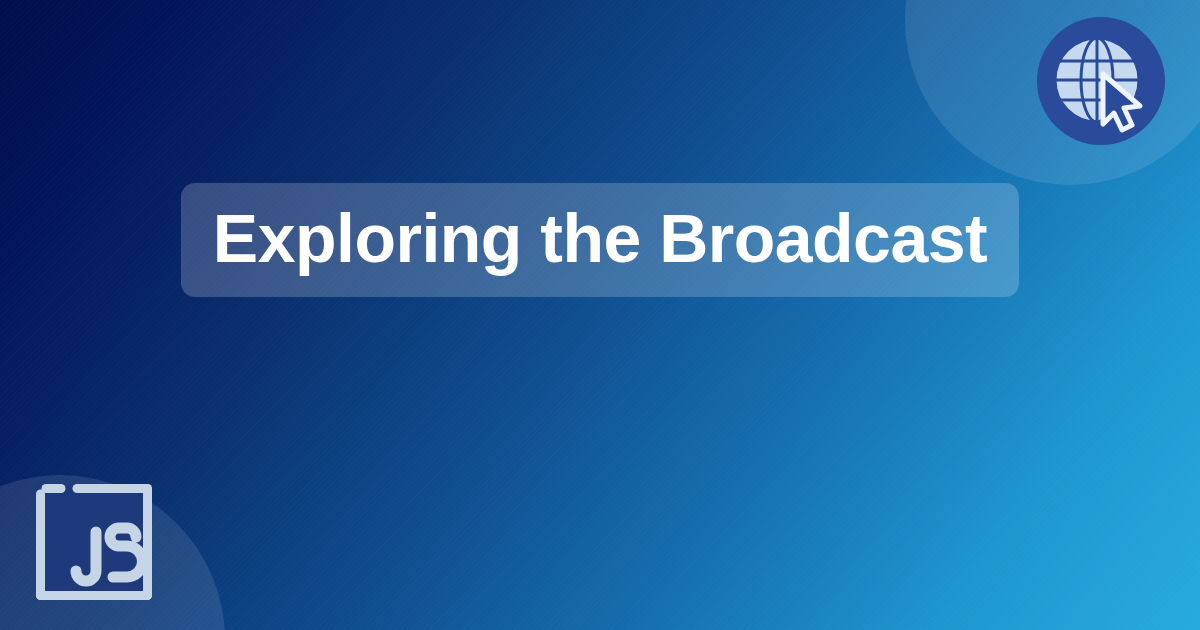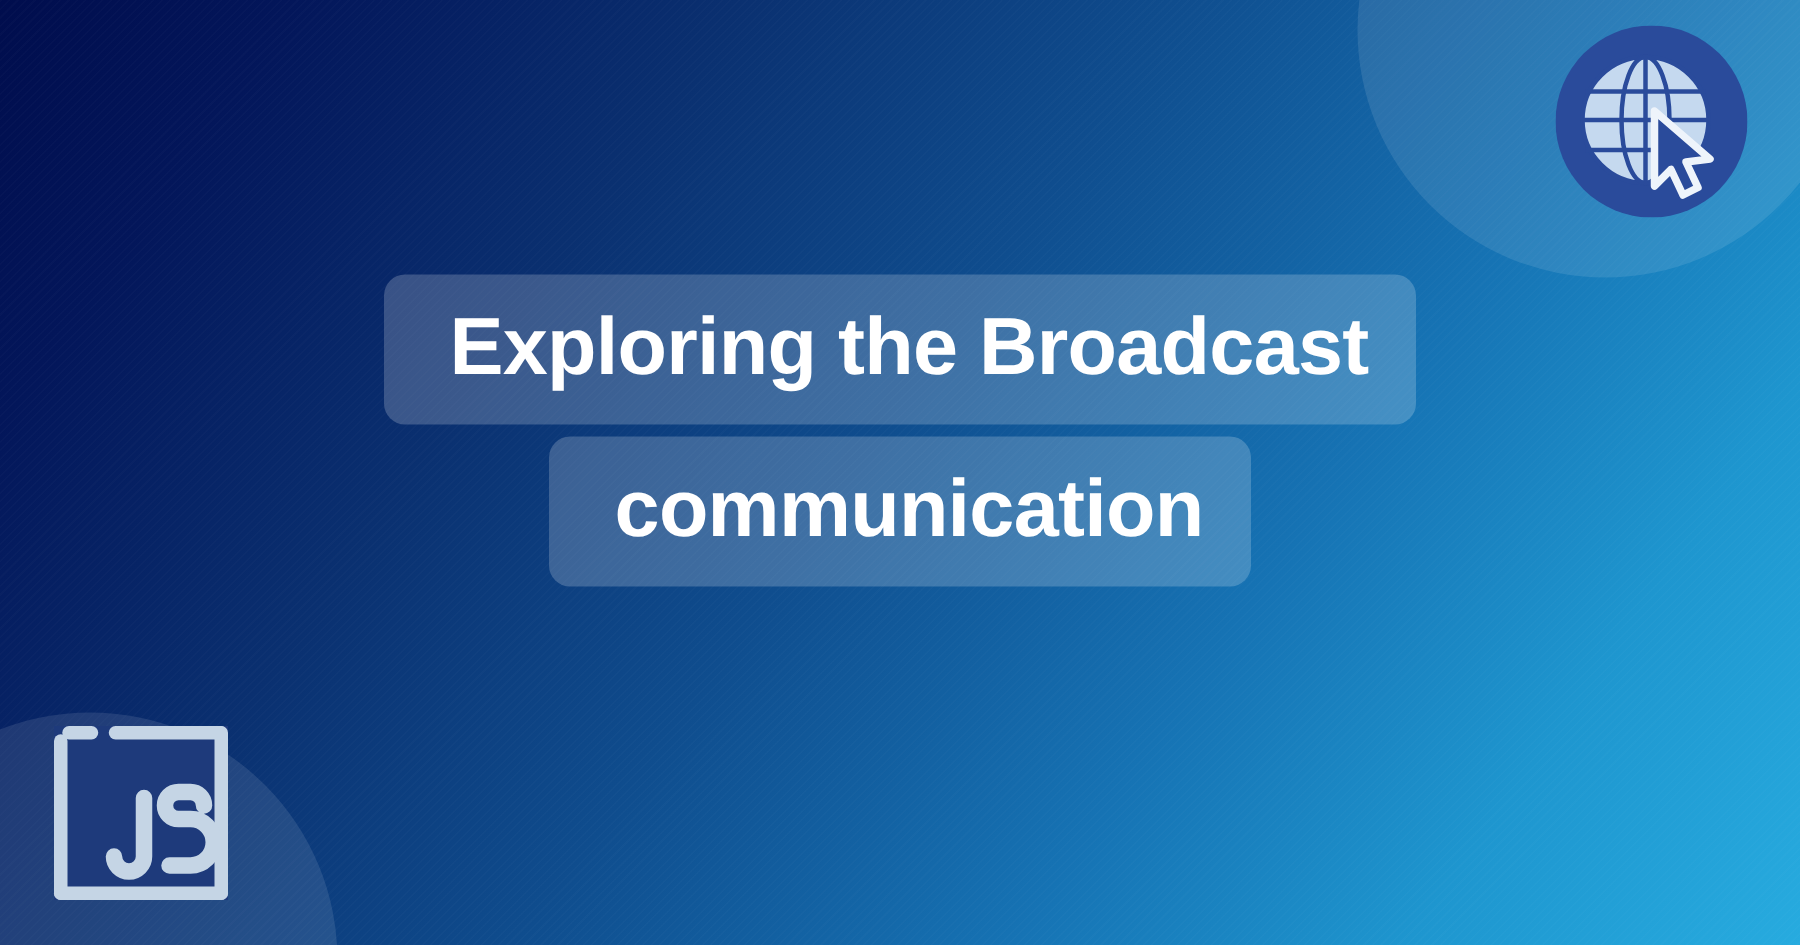--- a/index.html
+++ b/index.html
@@ -91,25 +91,25 @@
     display: flex;
     flex-direction: column;
     align-items: center;
     gap: 8px;
   }
   .title-line {
     display: inline-block;
     background: rgba(255,255,255,0.20);
     border-radius: 14px;
     color: #ffffff;
-    font-size: 54px;
+    font-size: 68px;
     font-weight: 700;
     line-height: 1;
     letter-spacing: -0.5px;
-    padding: 21px 32px 25px 44px;
+    padding: 21px 32px 25px 32px;
     white-space: nowrap;
     text-align: center;
   }
 </style>
 </head>
 <body>
 
 <div id="card">
 
   <div class="bg-gradient"></div>
@@ -150,16 +150,15 @@
       </g>
       <g fill="none" stroke="#c5d5e5" stroke-width="11" stroke-linecap="round" stroke-linejoin="round">
         <path d="M68 56 L68 95 A10 10 0 0 1 48 95"></path>
         <path d="M108 61 A9 9 0 0 0 99 52 L91 52 A9 9 0 0 0 91 70 L99 70 A9 9 0 0 1 99 101 L85 101"></path>
       </g>
     </svg>
   </div>
 
   <div class="title-block">
     <span class="title-line">Exploring the Broadcast</span>
-    <span class="title-line">communication</span>
   </div>
 
 </div>
 
 </body></html>

